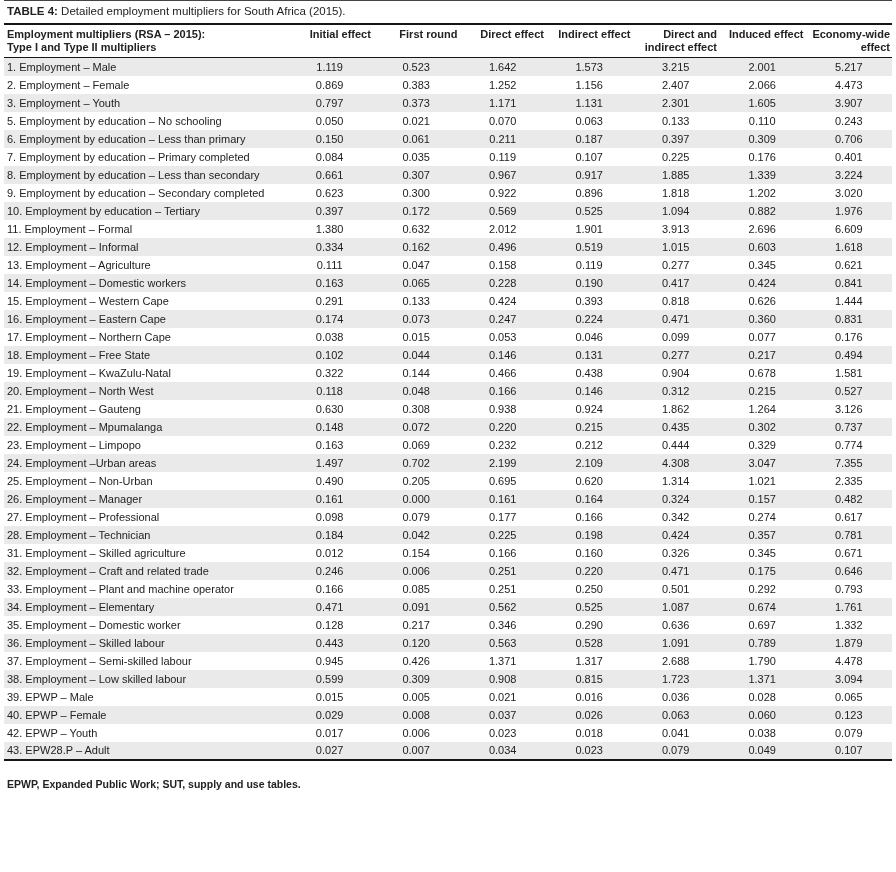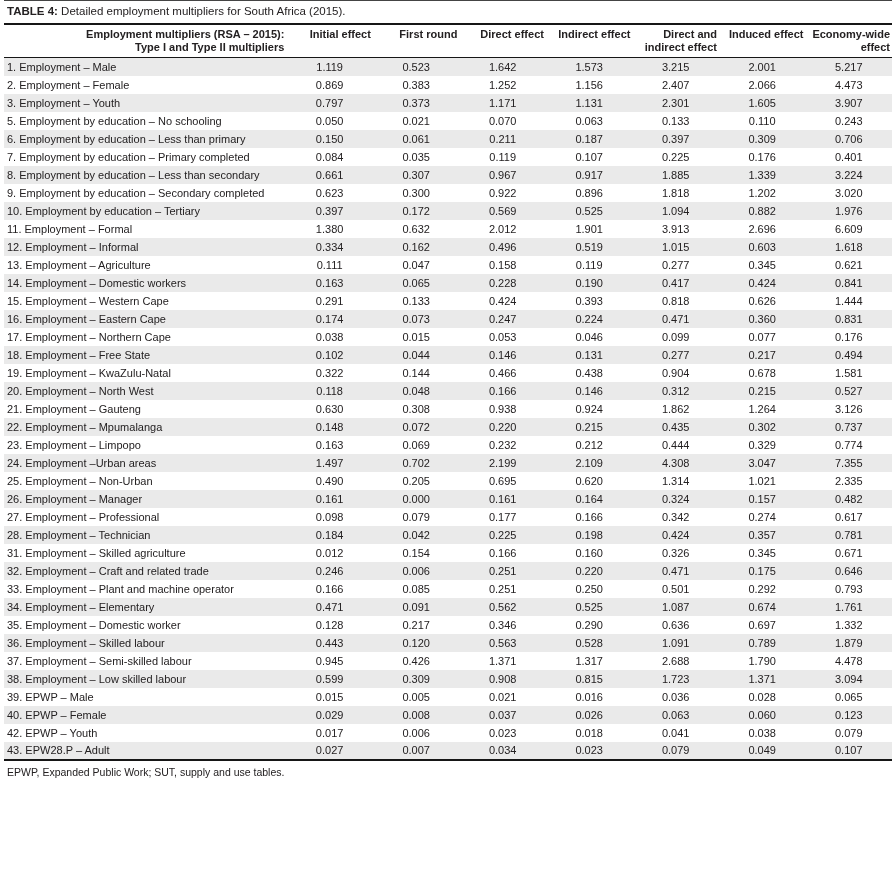--- a/index.html
+++ b/index.html
@@ -36,44 +36,45 @@
     font-size: 11px;
     font-weight: bold;
     line-height: 12.5px;
     vertical-align: top;
     text-align: right;
     padding: 3px 2px 4px 2px;
     border-bottom: 1.5px solid #161616;
     background: #ffffff;
   }
   thead th.label-head {
-    text-align: right;
+    text-align: left;
     padding-left: 3px;
   }
   tbody tr { height: 18px; }
   tbody tr:nth-child(odd) { background: #eaeaea; }
   tbody tr:nth-child(even) { background: #ffffff; }
   tbody td {
     font-size: 11px;
     line-height: 12px;
     text-align: center;
     padding: 0 2px;
     vertical-align: middle;
     white-space: nowrap;
     overflow: hidden;
   }
   tbody td.label-cell {
     text-align: left;
     padding-left: 3px;
   }
   .footnote {
     font-size: 10.5px;
-    font-weight: normal;
+    font-weight: bold;
     padding: 5px 3px 0 3px;
     line-height: 12px;
+    margin-top: 12px;
   }
 </style>
 </head>
 <body>
 
 <div class="page">
 
   <div class="table-title">
     <span class="title-label">TABLE 4:</span>
     <span>Detailed employment multipliers for South Africa (2015).</span>

